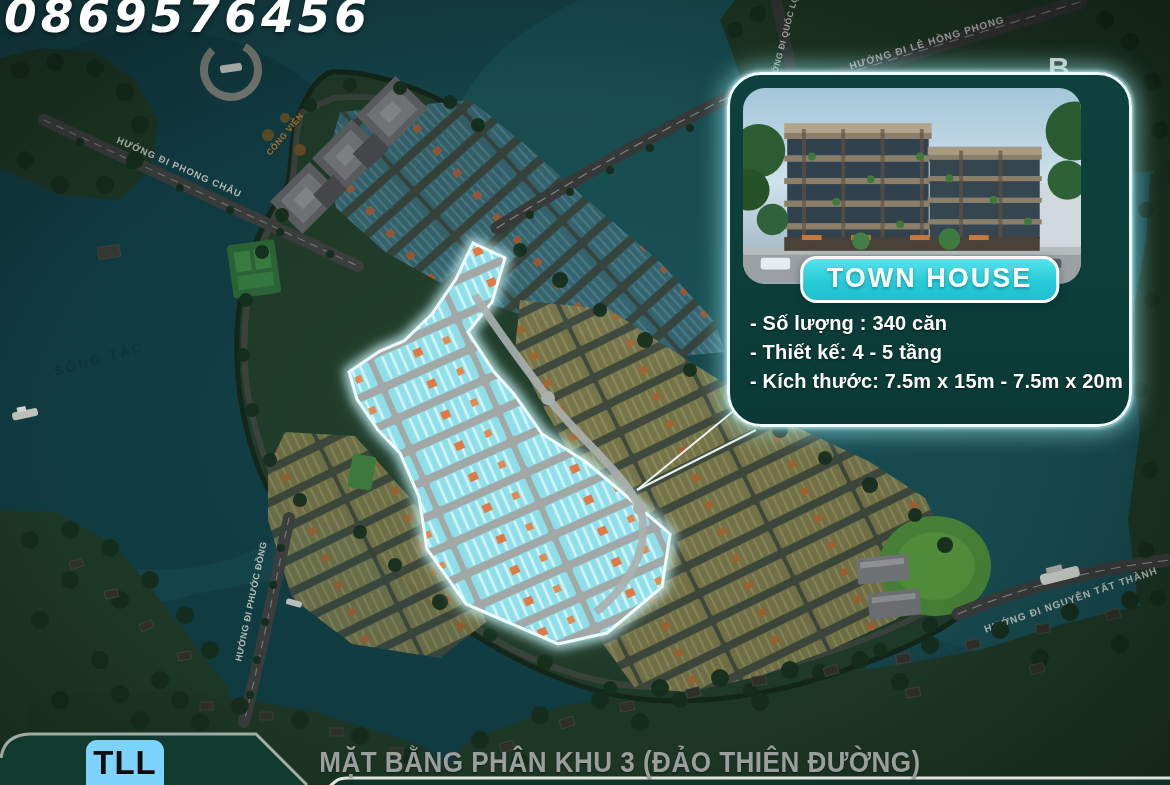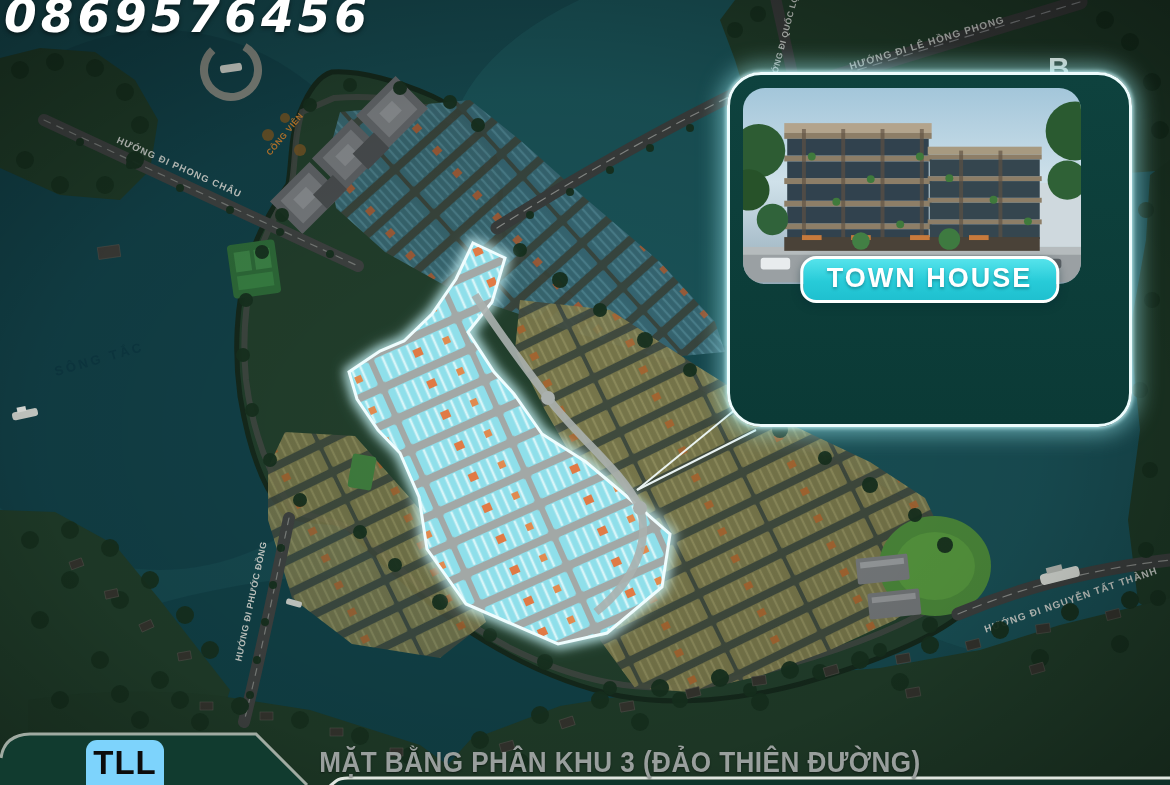--- a/index.html
+++ b/index.html
@@ -460,20 +460,23 @@
       </g>
       <g>
         <rect x="18" y="171" width="30" height="12" rx="3" fill="#e8ecee"></rect>
         <rect x="250" y="173" width="26" height="11" rx="3" fill="#dde1e3"></rect>
         <rect x="300" y="172" width="24" height="10" rx="3" fill="#5a6065"></rect>
       </g>
     </svg>
   </div>
   <div class="pill">TOWN HOUSE</div>
   <div class="specs">
+    <div>- Số lượng : 340 căn</div>
+    <div>- Thiết kế: 4 - 5 tầng</div>
+    <div>- Kích thước: 7.5m x 15m - 7.5m x 20m</div>
   </div>
 </div>
 
 <div class="phone">0869576456</div>
 <div class="title">MẶT BẰNG PHÂN KHU 3 (ĐẢO THIÊN ĐƯỜNG)</div>
 <div class="logo">TLL</div>
 
 </div>
 
 </body></html>

